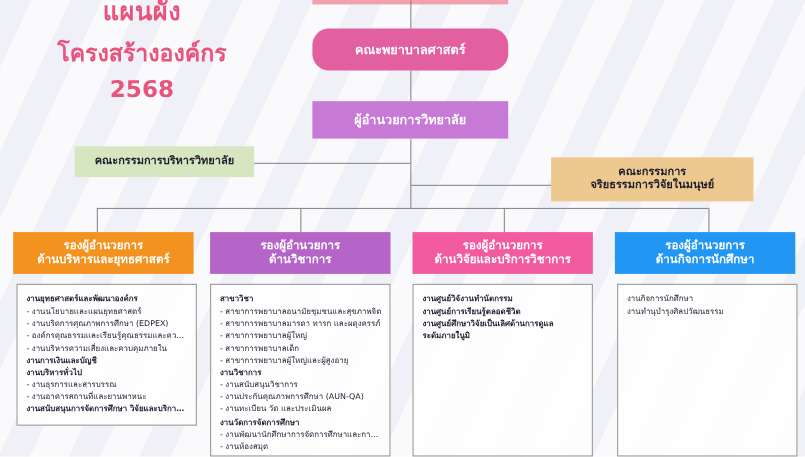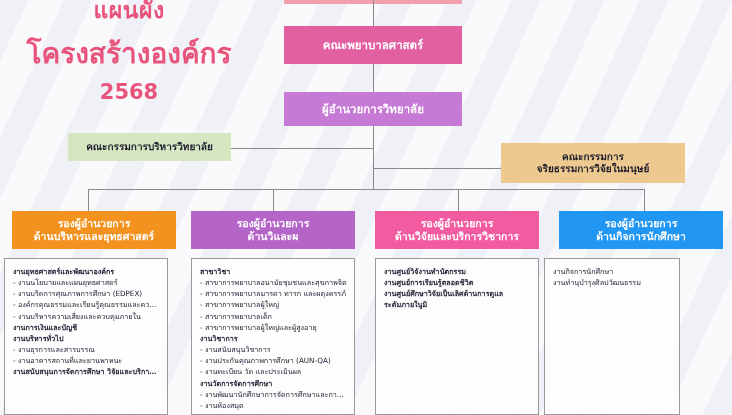--- a/index.html
+++ b/index.html
@@ -48,21 +48,21 @@
     position: absolute;
     left: 14px;
     top: -8px;
     width: 230px;
     text-align: center;
     color: #e8547c;
     font-weight: bold;
     z-index: 3;
   }
   .title-line1 { font-size: 23px; letter-spacing: 0.5px; }
-  .title-line2 { font-size: 28px; margin-top: 3px; }
+  .title-line2 { font-size: 21px; margin-top: 3px; }
   .title-line3 { font-size: 21px; margin-top: 5px; }
 
   .line {
     position: absolute;
     background: #8a8a8a;
     z-index: 1;
   }
   .vline { width: 1px; }
   .hline { height: 1px; }
 
@@ -108,21 +108,21 @@
   <div class="line hline" style="left:88px; top:189px; width:556px;"></div>
   <div class="line vline" style="left:88px; top:189px; height:22px;"></div>
   <div class="line vline" style="left:273px; top:189px; height:22px;"></div>
   <div class="line vline" style="left:458px; top:189px; height:22px;"></div>
   <div class="line vline" style="left:644px; top:189px; height:22px;"></div>
 
   <div class="box" style="left:284px; top:-22px; width:178px; height:26px; background:#f2a0ae; font-size:11px;">
     <span></span>
   </div>
 
-  <div class="box" style="left:284px; top:26px; width:178px; height:38px; background:#e25fa0; font-size:11.5px;">
+  <div class="box" style="left:284px; top:26px; width:178px; height:38px; background:#e25fa0; font-size:11.5px;border-radius:15px;">
     <span>คณะพยาบาลศาสตร์</span>
   </div>
 
   <div class="box" style="left:284px; top:92px; width:178px; height:34px; background:#c779d6; font-size:11.5px;">
     <span>ผู้อำนวยการวิทยาลัย</span>
   </div>
 
   <div class="box" style="left:68px; top:133px; width:163px; height:28px; background:#d6e6c0; color:#1c1c2e; font-size:10px;">
     <span>คณะกรรมการบริหารวิทยาลัย</span>
   </div>
@@ -132,34 +132,34 @@
     <span>จริยธรรมการวิจัยในมนุษย์</span>
   </div>
 
   <div class="box" style="left:12px; top:211px; width:164px; height:38px; background:#f3921e; font-size:10.5px; flex-direction:column;">
     <span>รองผู้อำนวยการ</span>
     <span>ด้านบริหารและยุทธศาสตร์</span>
   </div>
 
   <div class="box" style="left:191px; top:211px; width:164px; height:38px; background:#b565c8; font-size:10.5px; flex-direction:column;">
     <span>รองผู้อำนวยการ</span>
-    <span>ด้านวิและผ</span>
+    <span>ด้านวิชาการ</span>
   </div>
 
   <div class="box" style="left:375px; top:211px; width:164px; height:38px; background:#f25ba0; font-size:10.5px; flex-direction:column;">
     <span>รองผู้อำนวยการ</span>
     <span>ด้านวิจัยและบริการวิชาการ</span>
   </div>
 
   <div class="box" style="left:559px; top:211px; width:164px; height:38px; background:#2196f3; font-size:10.5px; flex-direction:column;">
     <span>รองผู้อำนวยการ</span>
     <span>ด้านกิจการนักศึกษา</span>
   </div>
 
-  <div class="col" id="col-0" style="left:4px; top:258px; width:164px; height:157px;">
+  <div class="col" id="col-0" style="left:15px; top:258px; width:164px; height:129px;">
       <div class="itm bold">งานยุทธศาสตร์และพัฒนาองค์กร</div>
       <div class="itm">- งานนโยบายและแผนยุทธศาสตร์</div>
       <div class="itm">- งานบริดการศุณภาพการศึกษา (EDPEX)</div>
       <div class="itm">- องค์กรคุณธรรมและเรียนรู้คุณธรรมและความโปร่งใส</div>
       <div class="itm">- งานบริหารความเสี่ยงและควบคุมภายใน</div>
       <div class="itm bold">งานการเงินและบัญชี</div>
       <div class="itm bold">งานบริหารทั่วไป</div>
       <div class="itm">- งานธุรการและสารบรรณ</div>
       <div class="itm">- งานอาคารสถานที่และยานพาหนะ</div>
       <div class="itm bold">งานสนับสนุนการจัดการศึกษา วิจัยและบริการวิชาการ</div>
@@ -181,18 +181,18 @@
       <div class="itm">- งานห้องสมุด</div>
     </div>
 
   <div class="col" id="col-2" style="left:375px; top:258px; width:164px; height:157px;">
       <div class="itm bold">งานศูนย์วิจังานทำนัตกรรม</div>
       <div class="itm bold">งานศูนย์การเรียนรู้ตลอดชีวิต</div>
       <div class="itm bold">งานศูนย์ศึกษาวิจัยเป็นเลิศด้านการดูแล</div>
       <div class="itm bold">ระดัมภายในูมิ</div>
     </div>
 
-  <div class="col" id="col-3" style="left:544px; top:258px; width:136px; height:157px;">
+  <div class="col" id="col-3" style="left:561px; top:258px; width:164px; height:157px;">
       <div class="itm">งานกิจการนักศึกษา</div>
       <div class="itm">งานทำนุบำรุงศิลปวัฒนธรรม</div>
     </div>
 
 </div>
 
 </body></html>

